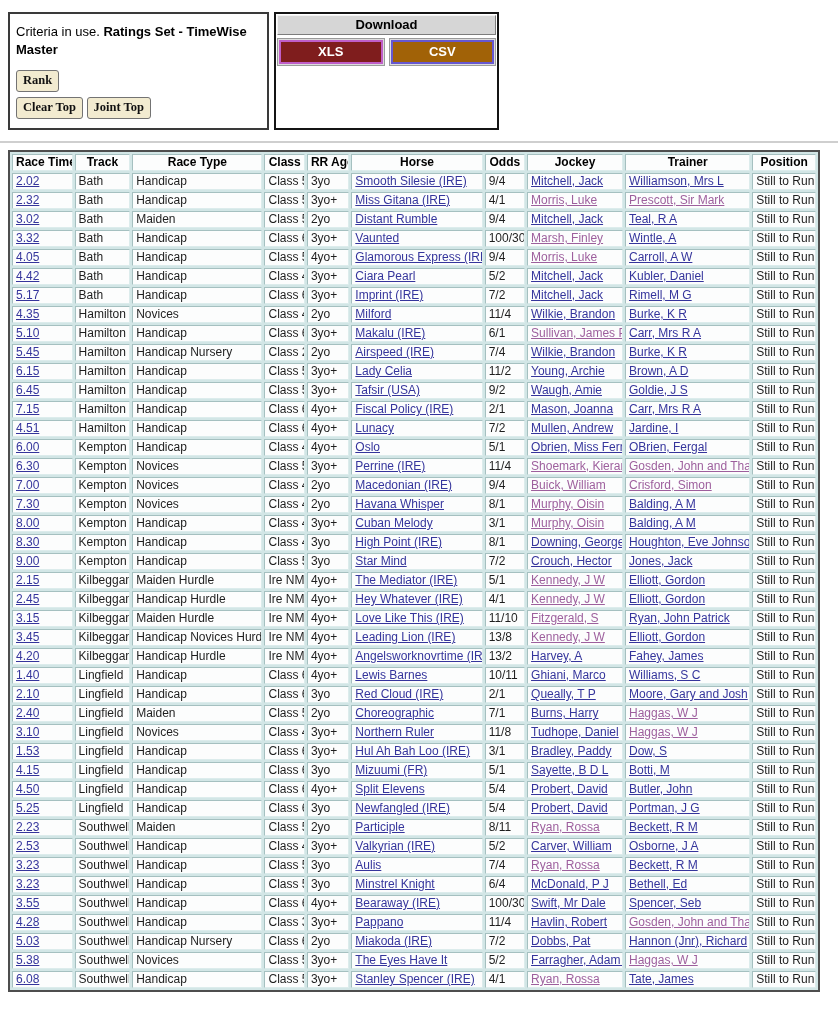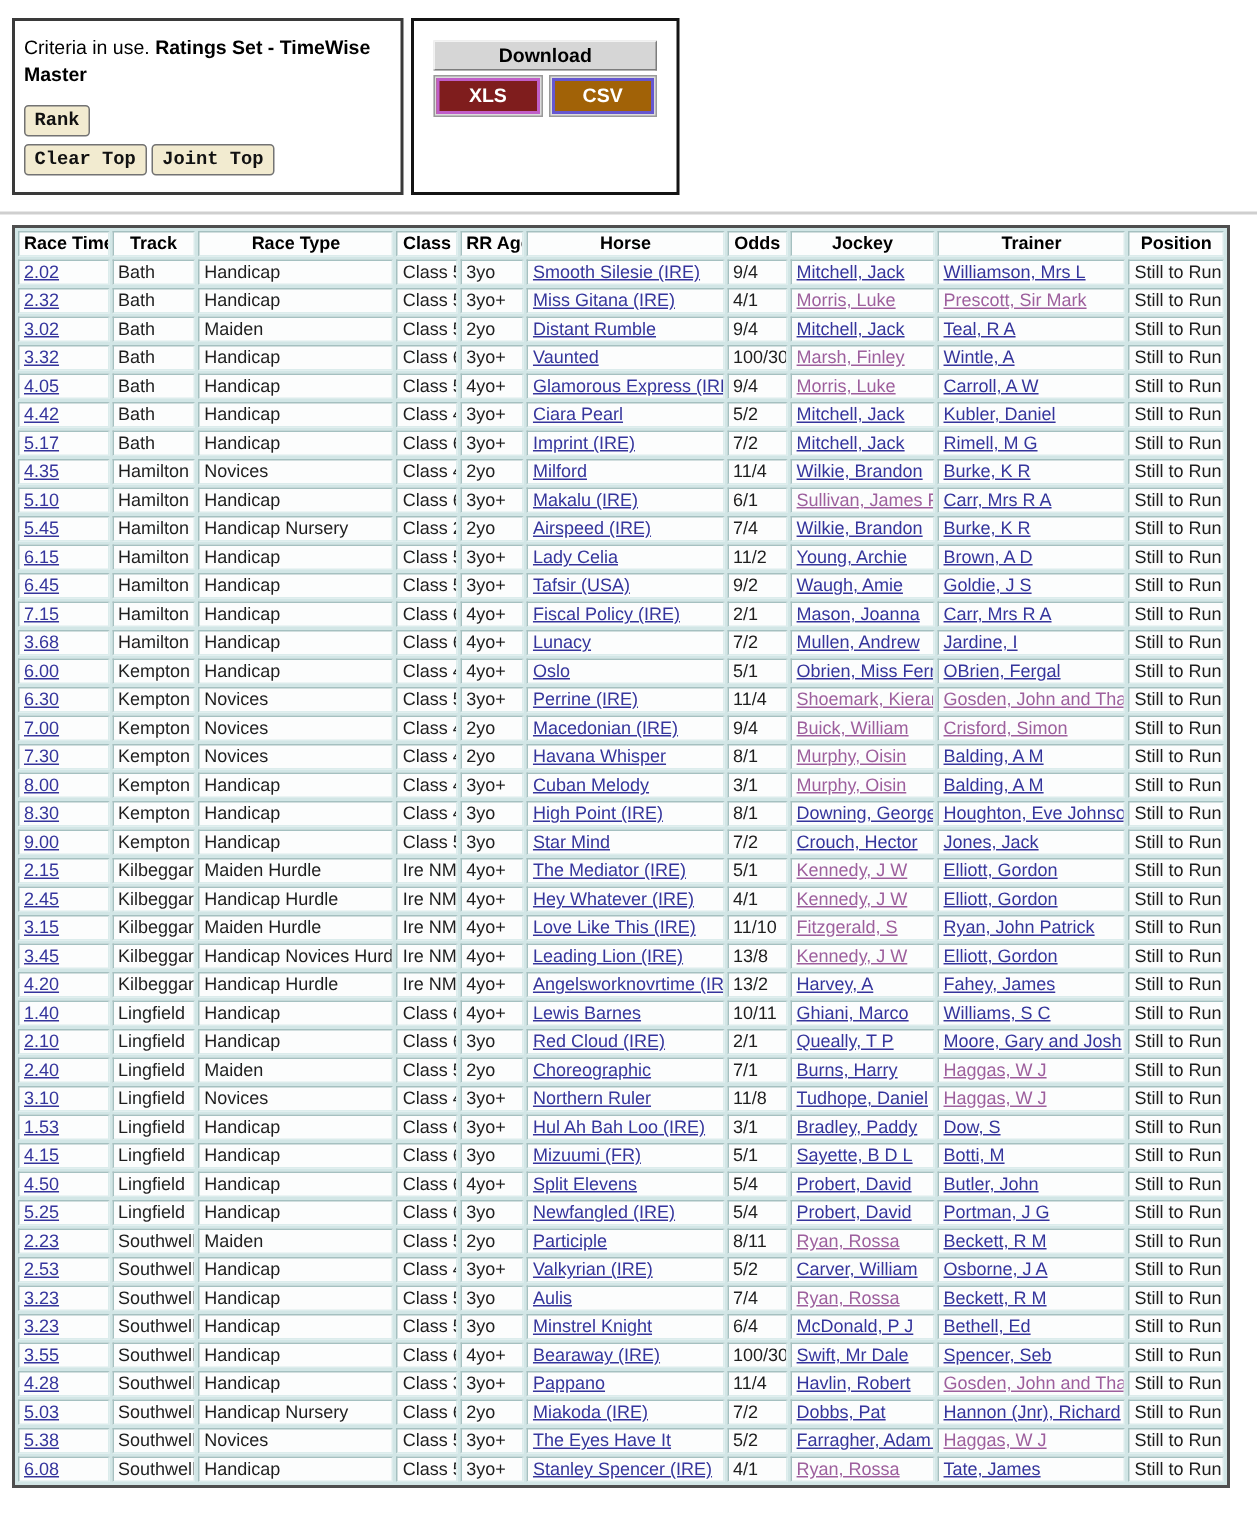--- a/index.html
+++ b/index.html
@@ -19,30 +19,30 @@
     padding: 9px 6px 6px 6px;
     font-size: 13px; line-height: 18px;
   }
   .crit-bold { font-weight: bold; }
   .btn-row { margin-top: 11px; }
   .btn-row2 { margin-top: 5px; }
   .push-btn {
     background: #f2ebd0;
     border: 1px solid #737373;
     border-radius: 3px;
-    font-family: Liberation Mono, monospace;
+    font-family: Liberation Serif, serif;
     font-weight: bold; font-size: 12.5px; color: #111;
     padding: 2px 6px 3px 6px;
     cursor: pointer;
   }
   .download-box {
-    width: 179px; height: 118px;
+    width: 225px; height: 118px;
     border: 2px solid #141414;
     box-sizing: border-box;
-    padding: 13px;
+    padding: 1px;
     background: #fff;
   }
   .download-header {
     background: #d6d6d6;
     border: 1px solid;
     border-color: #f2f2f2 #7d7d7d #7d7d7d #f2f2f2;
     text-align: center; font-weight: bold; font-size: 13px;
     padding: 1px 0 2px 0;
   }
   .dl-buttons { display: flex; gap: 4px; margin-top: 3px; }
@@ -306,21 +306,21 @@
     <td>Class 6</td>
     <td>4yo+</td>
     <td><a class="lnk" href="#">Fiscal Policy (IRE)</a></td>
     <td>2/1</td>
     <td><a class="lnk" href="#">Mason, Joanna</a></td>
     <td><a class="lnk" href="#">Carr, Mrs R A</a></td>
     <td>Still to Run</td>
   </tr>
 
   <tr>
-    <td><a class="lnk" href="#">3.68</a></td>
+    <td><a class="lnk" href="#">4.51</a></td>
     <td>Hamilton</td>
     <td>Handicap</td>
     <td>Class 6</td>
     <td>4yo+</td>
     <td><a class="lnk" href="#">Lunacy</a></td>
     <td>7/2</td>
     <td><a class="lnk" href="#">Mullen, Andrew</a></td>
     <td><a class="lnk" href="#">Jardine, I</a></td>
     <td>Still to Run</td>
   </tr>

